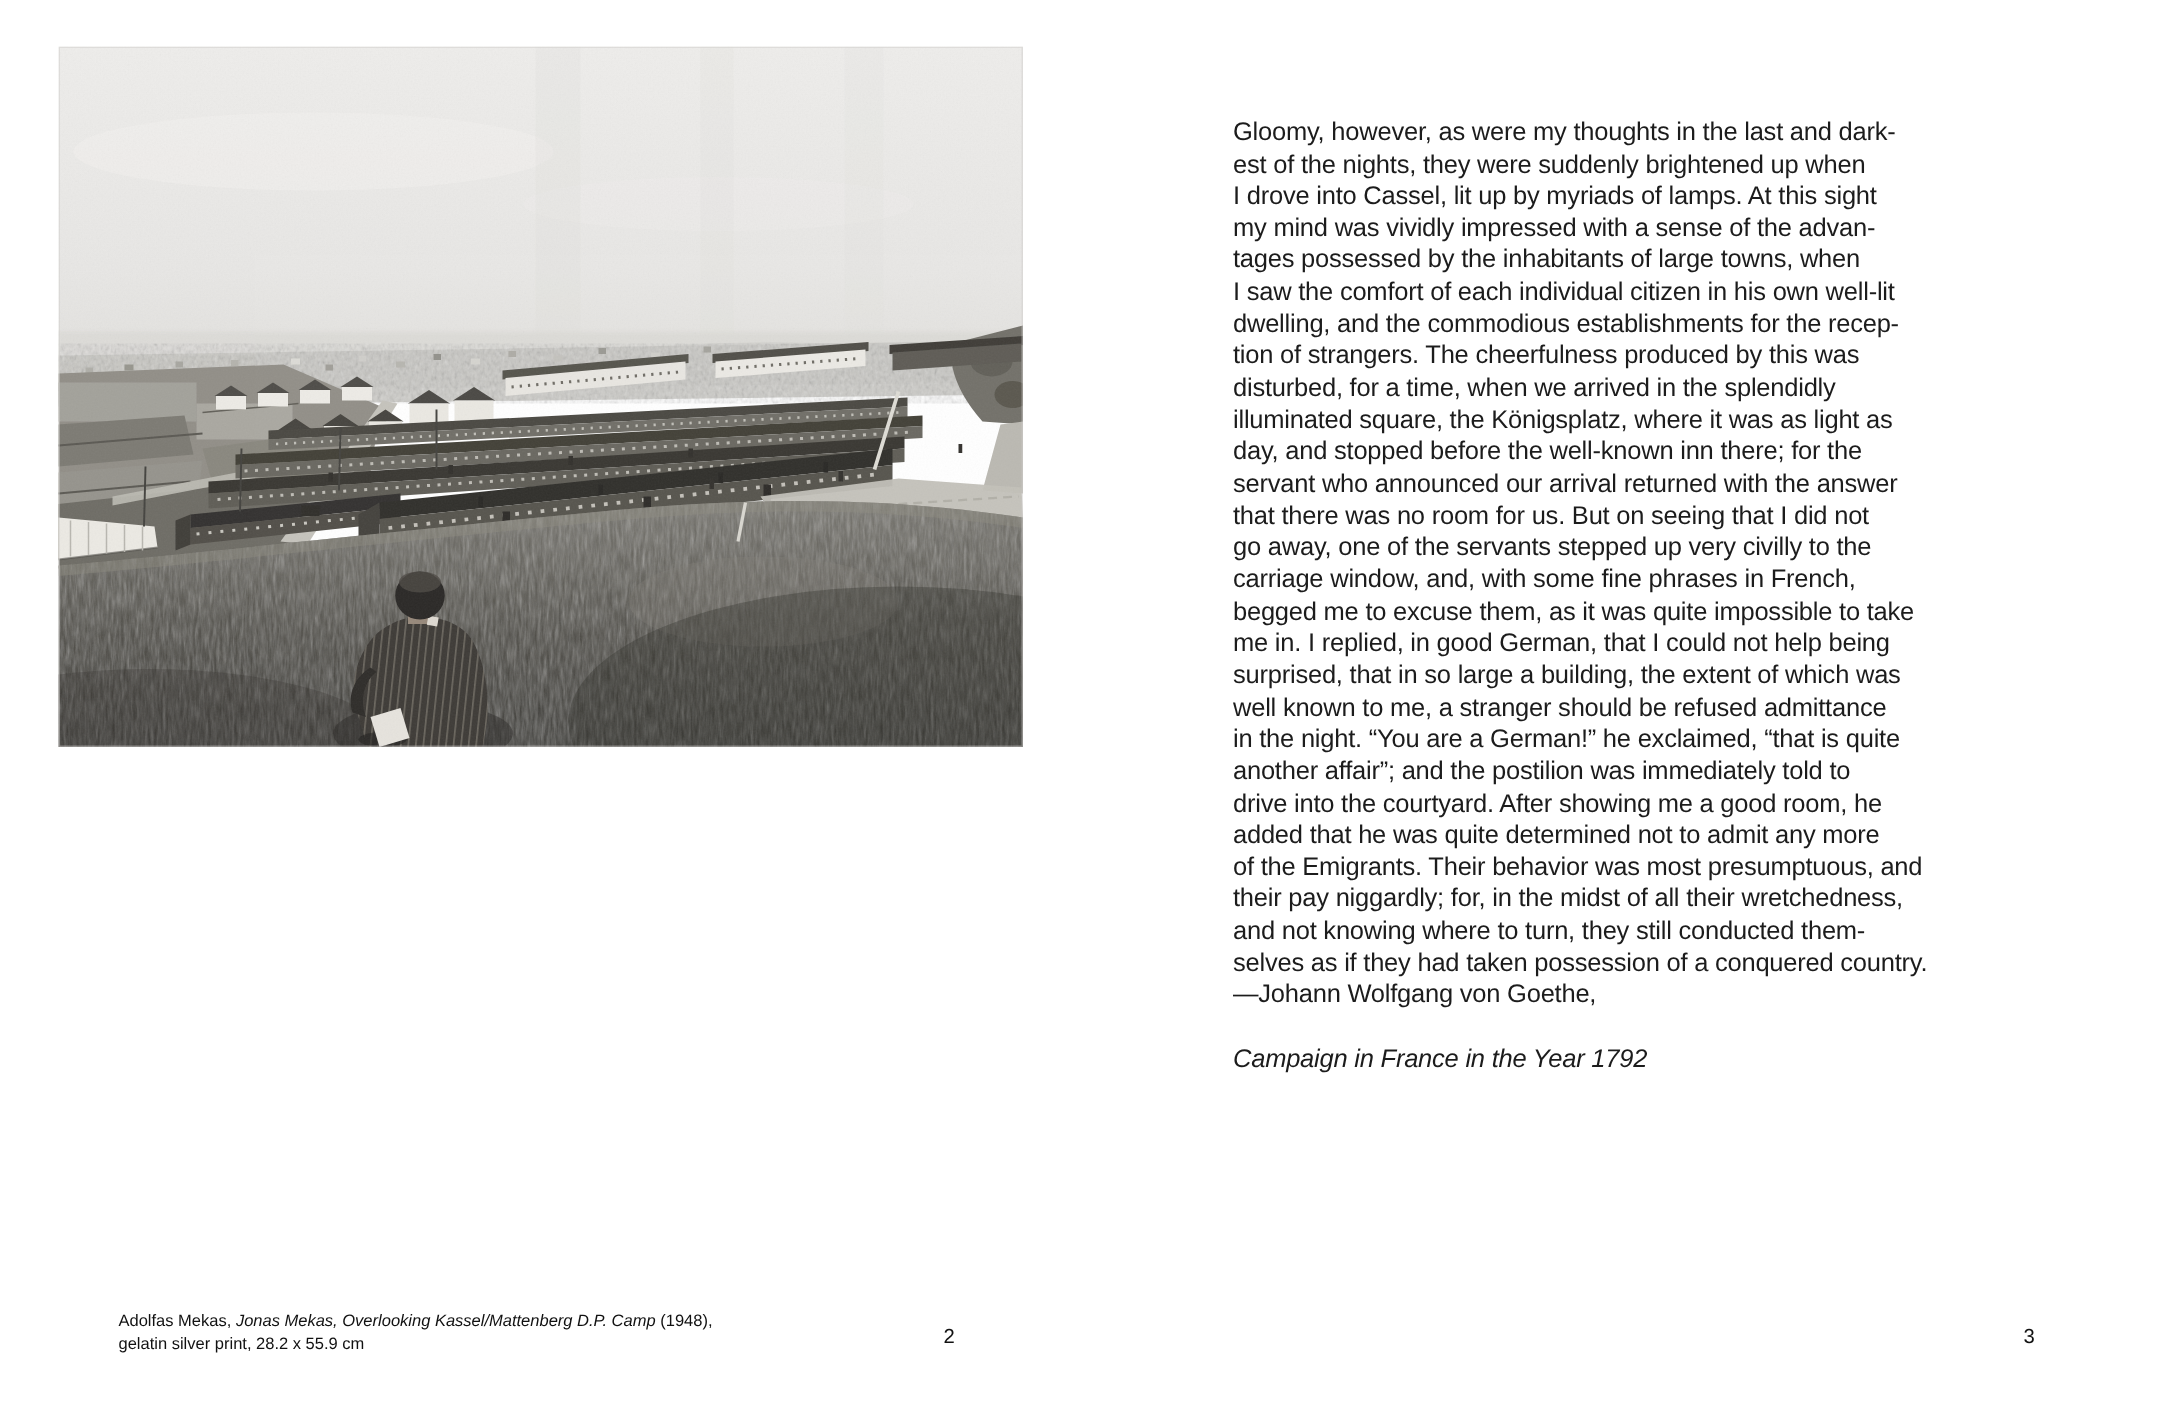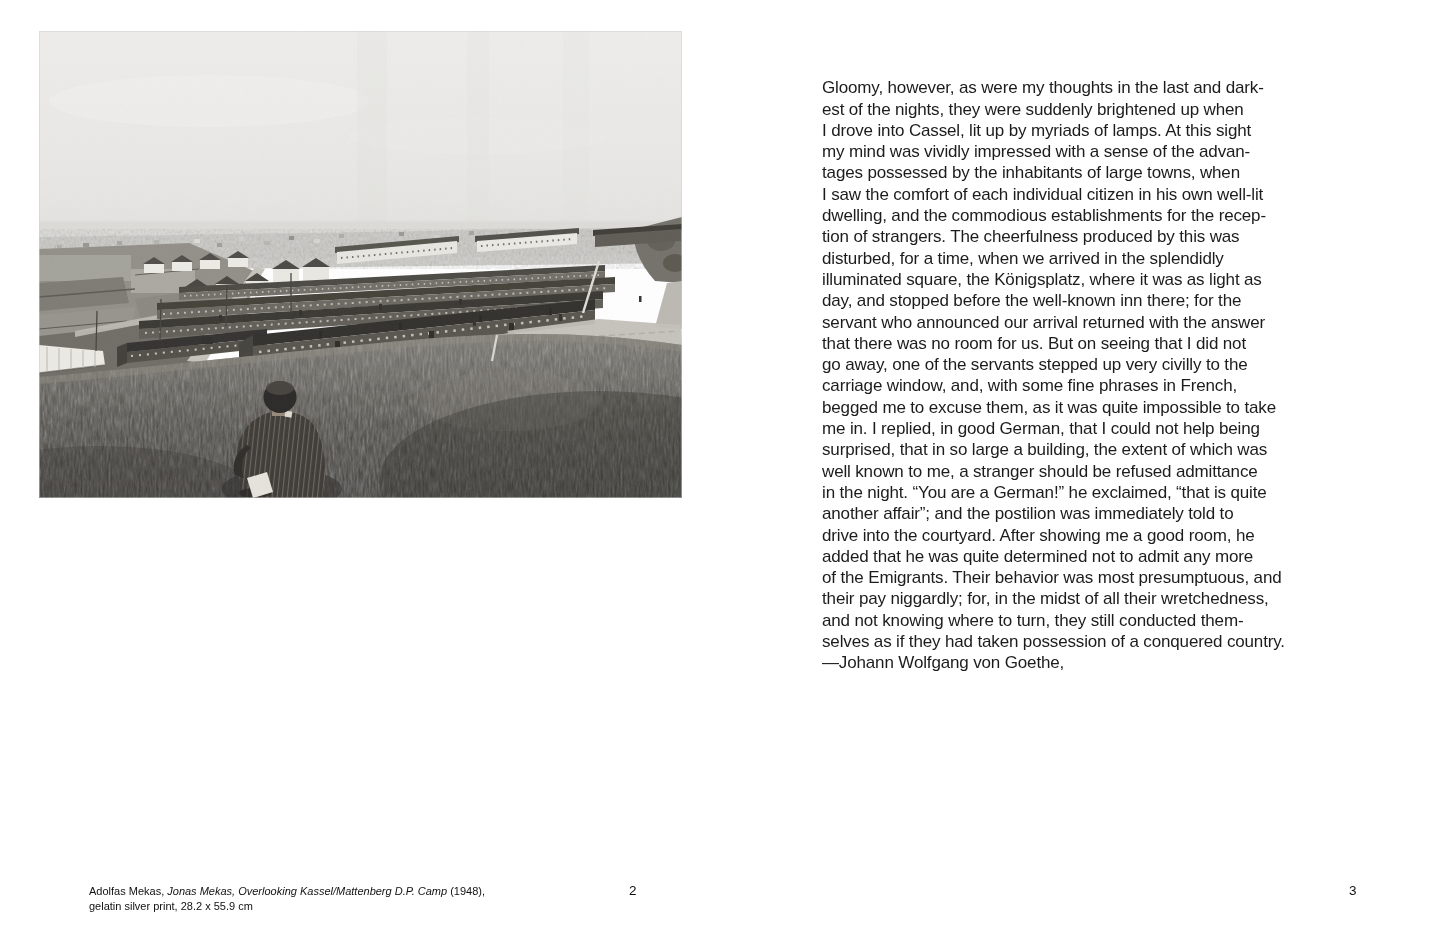--- a/index.html
+++ b/index.html
@@ -17,21 +17,21 @@
 
   .photo-frame {
     position: absolute; left: 39px; top: 31px;
     width: 643px; height: 467px; margin: 0;
   }
   .photo-frame svg { display: block; }
 
   .caption {
     position: absolute; left: 79px; top: 874px;
     font-size: 11px; line-height: 15px;
-    color: #111111; margin: 10px; white-space: nowrap;
+    color: #111111; margin: 0; white-space: nowrap;
   }
   .i { font-style: italic; }
 
   .bodytext {
     position: absolute; left: 102px; top: 56px; 
     font-size: 17px; line-height: 21.3px;
     letter-spacing: -0.15px;
     color: #1c1c1c;
     white-space: pre-line;
   }
@@ -277,15 +277,16 @@
 well known to me, a stranger should be refused admittance
 in the night. “You are a German!” he exclaimed, “that is quite
 another affair”; and the postilion was immediately told to
 drive into the courtyard. After showing me a good room, he
 added that he was quite determined not to admit any more
 of the Emigrants. Their behavior was most presumptuous, and
 their pay niggardly; for, in the midst of all their wretchedness,
 and not knowing where to turn, they still conducted them-
 selves as if they had taken possession of a conquered country.
 —Johann Wolfgang von Goethe,</div>
+    <div class="i">Campaign in France in the Year 1792</div>
   </div>
   <div class="pagenum pn-right">3</div>
 </div>
 
 </body></html>

